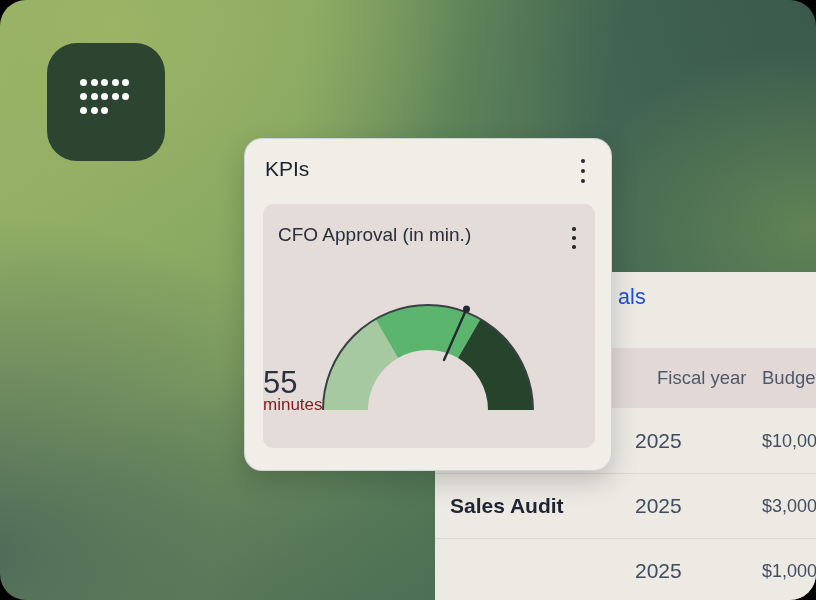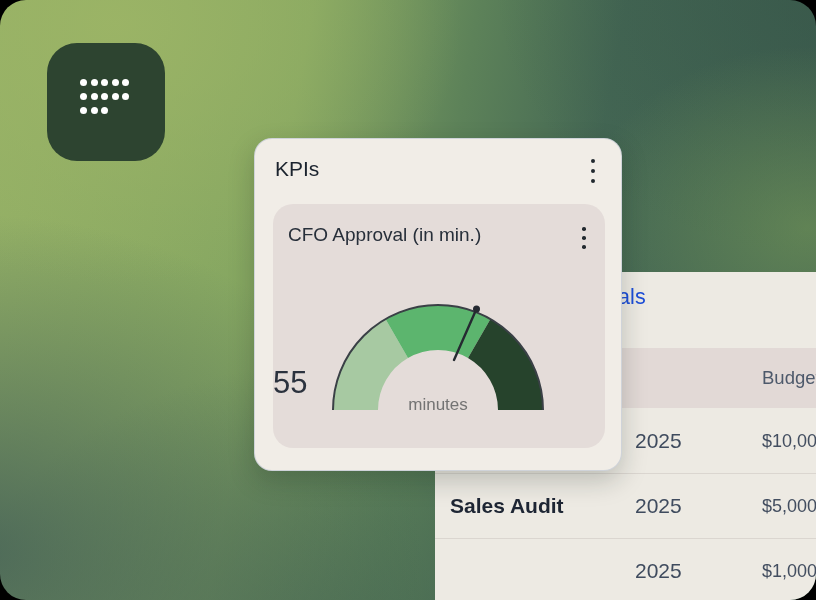--- a/index.html
+++ b/index.html
@@ -32,57 +32,58 @@
   .tbody{ position:absolute; left:0; top:136px; width:100%; }
   .trow{ position:relative; height:65px; }
   .trow + .trow{ border-top:1px solid #dbd6d0; }
   .cell-name{ position:absolute; left:15px; top:50%; transform:translateY(-50%);
     font-size:21px; font-weight:600; color:#1e2634; white-space:nowrap;text-align:right; }
   .cell-year{ position:absolute; left:200px; width:100px; text-align:left; top:50%;
     transform:translateY(-50%); font-size:21px; color:#3f4b5e; }
   .cell-budget{ position:absolute; left:327px; top:50%; transform:translateY(-50%);
     font-size:18px; color:#434e60; white-space:nowrap; }
   
-  .kpi-card{ position:absolute; left:254px; top:138px; width:368px; height:333px;
+  .kpi-card{ position:absolute; left:244px; top:138px; width:368px; height:333px;
     background:#f1ede7; border-radius:18px; border:1px solid rgba(173,185,203,.5);
     box-shadow:0 10px 26px rgba(20,30,25,.22);padding-left:32px; }
   .kpi-title{ position:absolute; left:20px; top:18px; font-size:21px; font-weight:500; color:#1b232e; }
   .kebab{ position:absolute; display:flex; flex-direction:column; align-items:center; cursor:pointer; }
   .kebab i{ border-radius:50%; background:#22292f; display:block; }
   .kebab.outer{ right:26px; top:20px; gap:6px; } .kebab.outer i{ width:4px; height:4px; }
   .kebab.inner{ right:19px; top:23px; gap:5.5px; } .kebab.inner i{ width:3.6px; height:3.6px; }
   .widget{ position:absolute; left:18px; top:65px; width:332px; height:244px;
-    background:#e4dcd9; border-radius:20px; overflow:hidden; }
+    background:#e4dcd9; border-radius:10px; overflow:hidden; }
   .widget-title{ position:absolute; left:15px; top:20px; font-size:19px; font-weight:500; color:#272f3a; }
   .gauge-svg{ position:absolute; left:0; top:0; }
   .gauge-value{ position:absolute; left:0; top:162px; width:330px; text-align:left;
     font-size:31px; font-weight:500; color:#2b323e; line-height:34px; }
-  .gauge-unit{ position:absolute; left:0; top:191px; width:330px; text-align:center;
-    font-size:17px; color:#737373; line-height:20px; }
+  .gauge-unit{ position:absolute; left:0; top:191px; width:330px; 
+    font-size:17px; color:#7f1d1d; line-height:20px; }
 </style>
 </head>
 <body>
 
 <div class="screen">
 
   <div class="panel">
     <div class="panel-title">als</div>
     <div class="thead">
+      <div class="th fy">Fiscal year</div>
       <div class="th bd">Budget</div>
     </div>
     <div class="tbody">
       <div class="trow">
         <span class="cell-name"></span>
         <span class="cell-year">2025</span>
         <span class="cell-budget">$10,000</span>
       </div>
       <div class="trow">
         <span class="cell-name">Sales Audit</span>
         <span class="cell-year">2025</span>
-        <span class="cell-budget">$5,000</span>
+        <span class="cell-budget">$3,000</span>
       </div>
       <div class="trow">
         <span class="cell-year">2025</span>
         <span class="cell-budget">$1,000</span>
       </div>
     </div>
   </div>
 
   <div class="kpi-card">
     <div class="kpi-title">KPIs</div>

